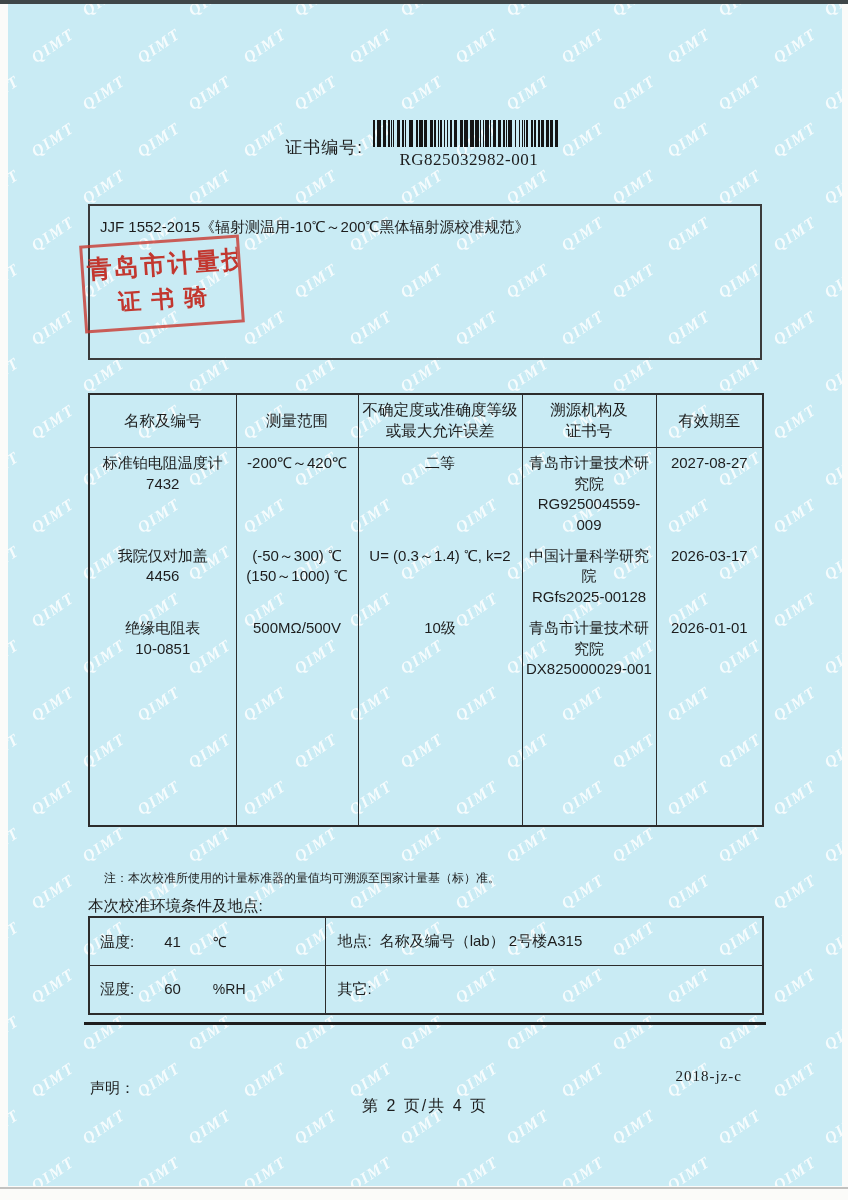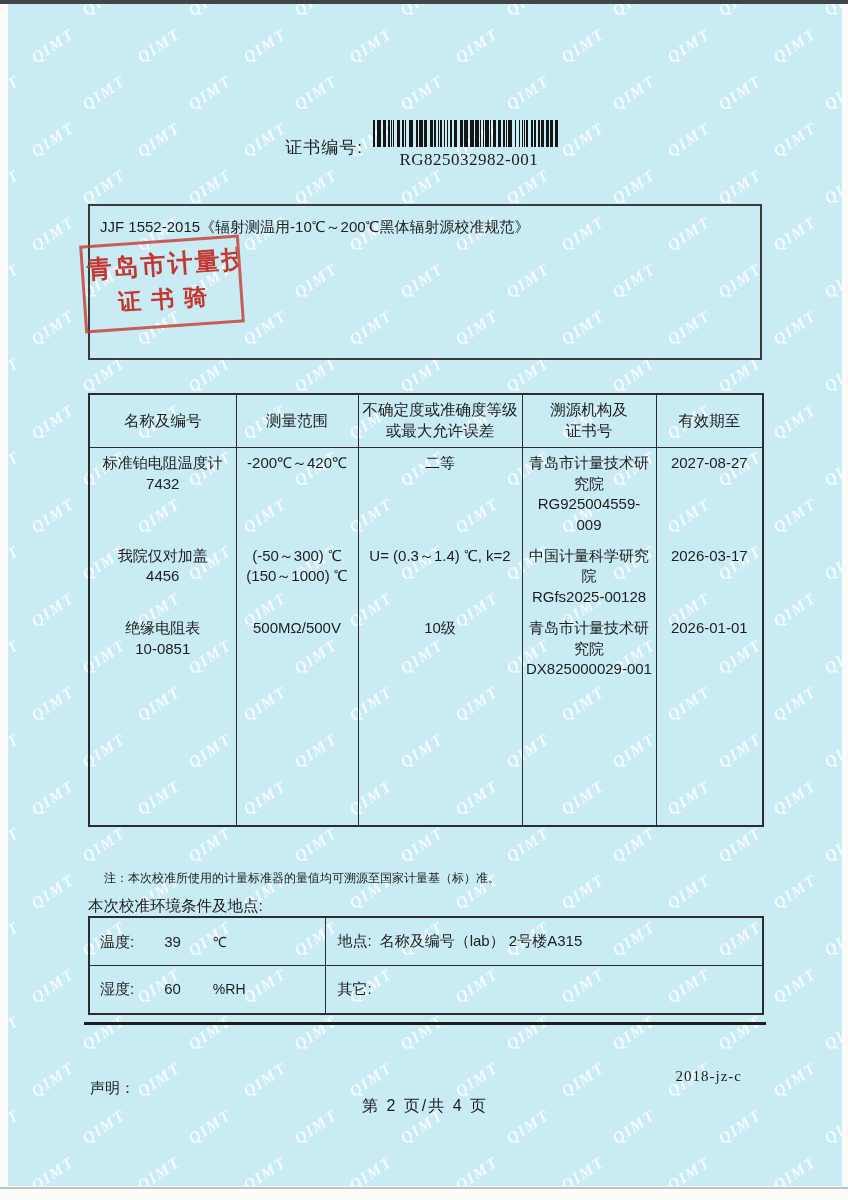--- a/index.html
+++ b/index.html
@@ -544,21 +544,21 @@
       <div class="sec-label env-label">本次校准环境条件及地点:</div>
 
       <table class="env-table">
         <colgroup>
             <col style="width:236px">
             <col style="width:438px">
           </colgroup>
         <tbody>
             <tr>
           <td class="env-left">
-            <span>温度:</span><span class="env-val">39</span><span class="env-unit">℃</span>
+            <span>温度:</span><span class="env-val">41</span><span class="env-unit">℃</span>
           </td>
           <td class="env-right">
             <span>地点:</span><span class="ml8">名称及编号（lab） 2号楼A315</span>
           </td>
         </tr>
         <tr>
           <td class="env-left">
             <span>湿度:</span><span class="env-val">60</span><span class="env-unit">%RH</span>
           </td>
           <td class="env-right">

